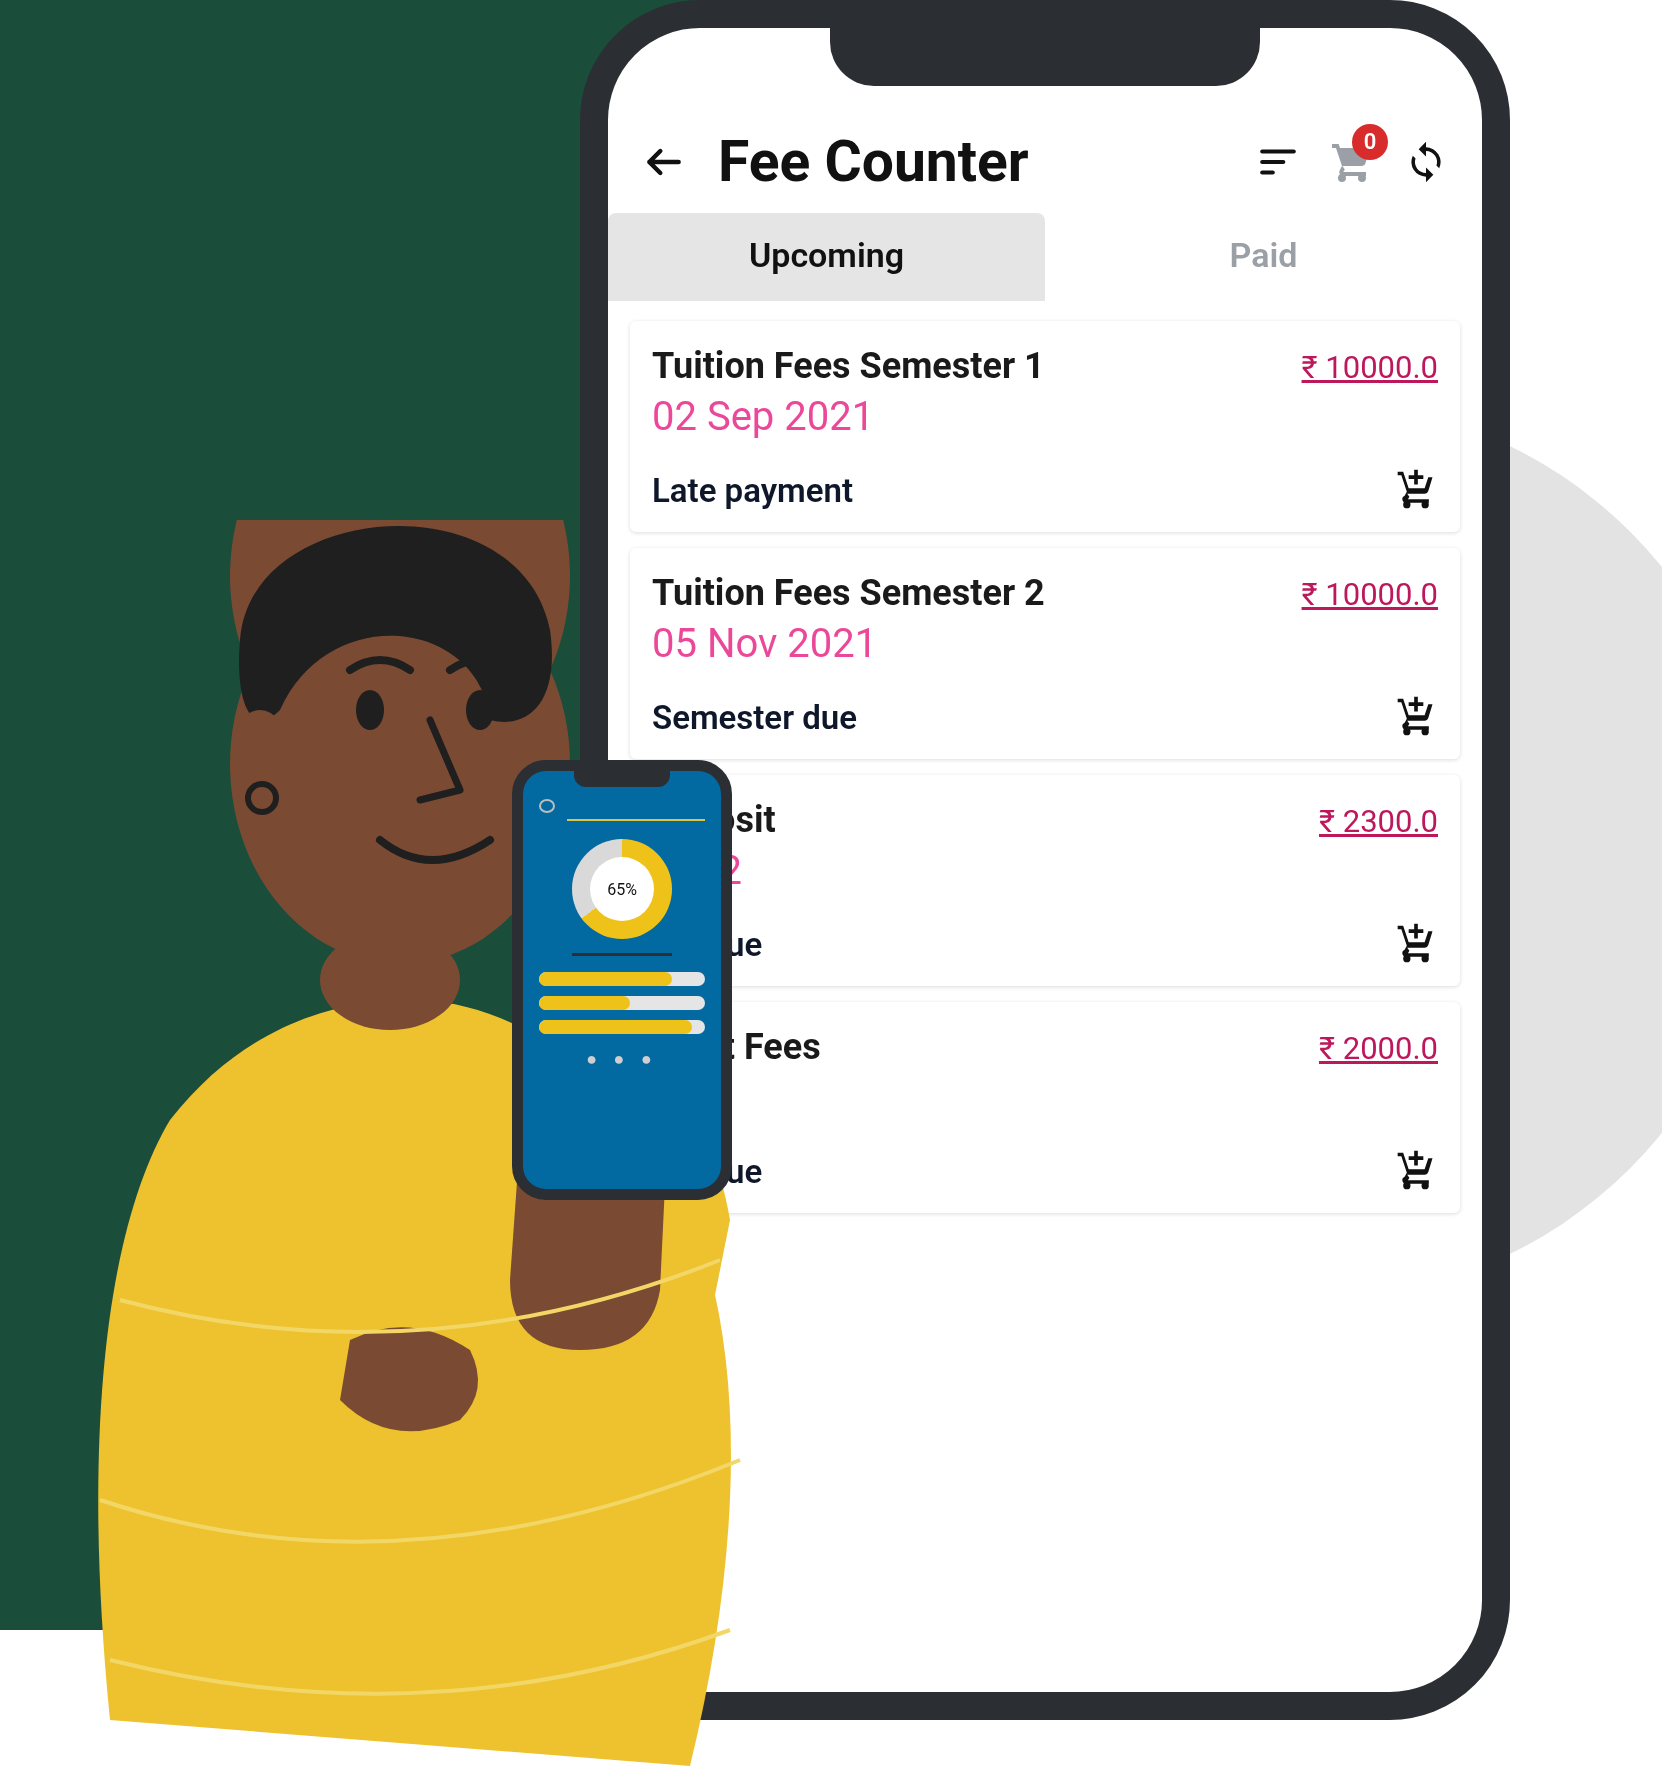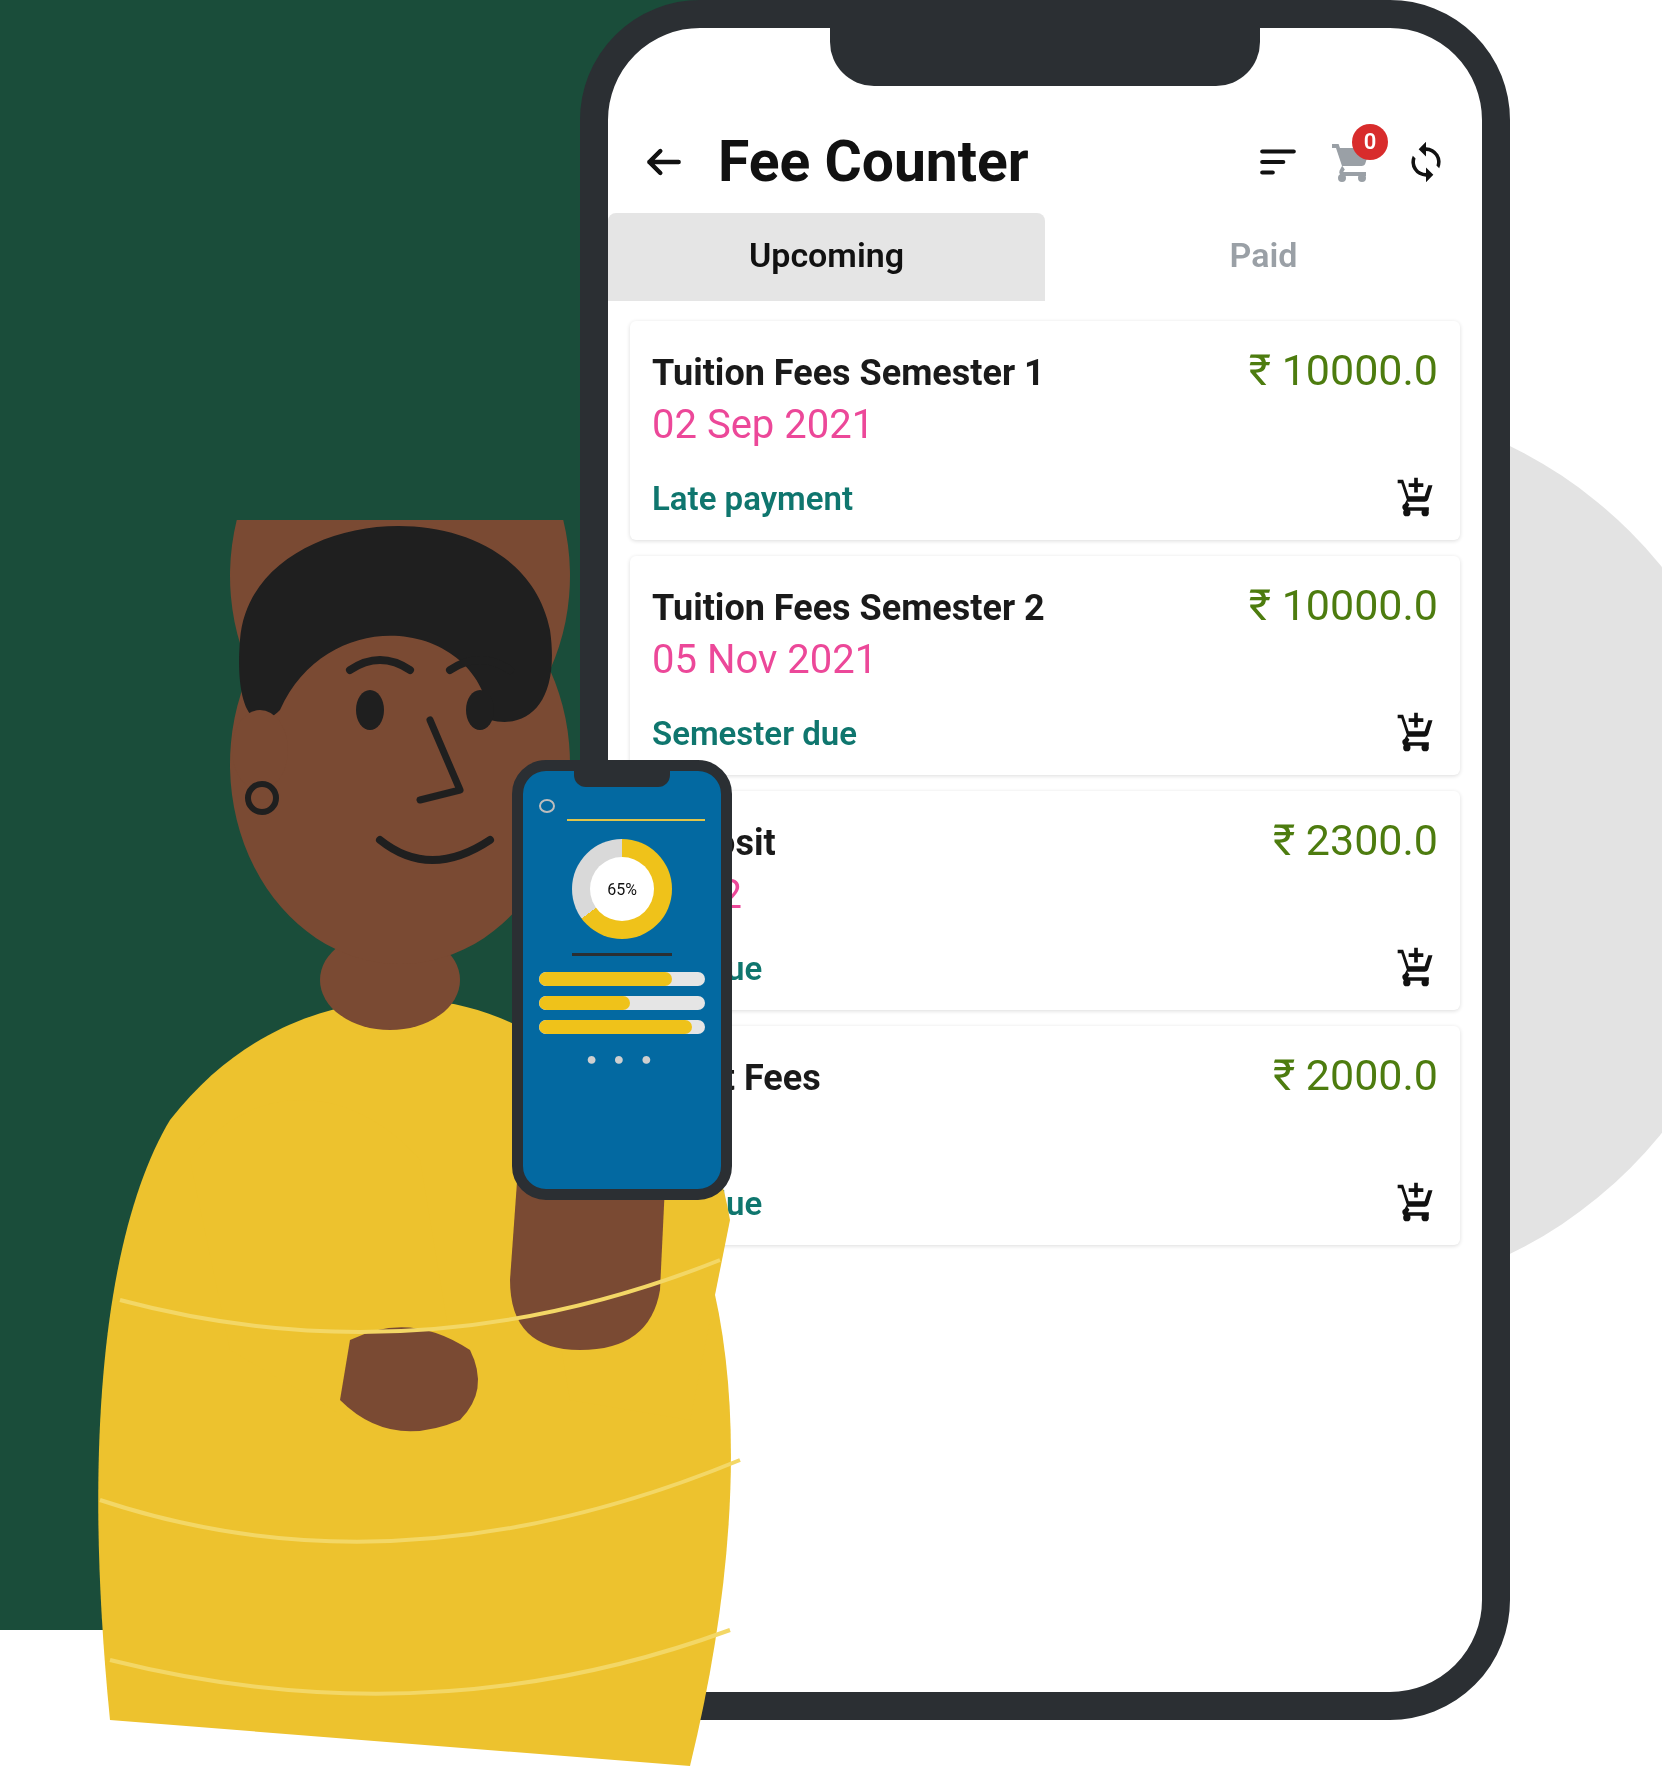--- a/index.html
+++ b/index.html
@@ -106,27 +106,27 @@
     background: #fff;
     border-radius: 6px;
     box-shadow: 0 1px 4px rgba(0,0,0,.14);
     padding: 24px 22px 20px 22px;
   }
   .fee-row1 {
     display: flex; justify-content: space-between;
     align-items: baseline;
   }
   .fee-title { font-size: 36px; font-weight: 700; color: #1a1a1a; }
-  .fee-amount { font-size: 43px; color: #4d7c0f; white-space: nowrap; }
+  .fee-amount { font-size: 31px; color: #be185d; white-space: nowrap; text-decoration: underline; }
   .fee-date { font-size: 40px; color: #ec4899; margin-top: 6px; }
   .fee-row2 {
     display: flex; justify-content: space-between; align-items: center;
     margin-top: 28px;
   }
-  .fee-status { font-size: 33px; font-weight: 600; color: #0f766e; }
+  .fee-status { font-size: 33px; font-weight: 600; color: #0f172a; }
   .add-cart-icon { width: 44px; height: 44px; color: #111; }
 
   
   .character {
     position: absolute;
     left: 50px; top: 520px;
     width: 800px; height: 1246px;
     z-index: 4;
   }
   

